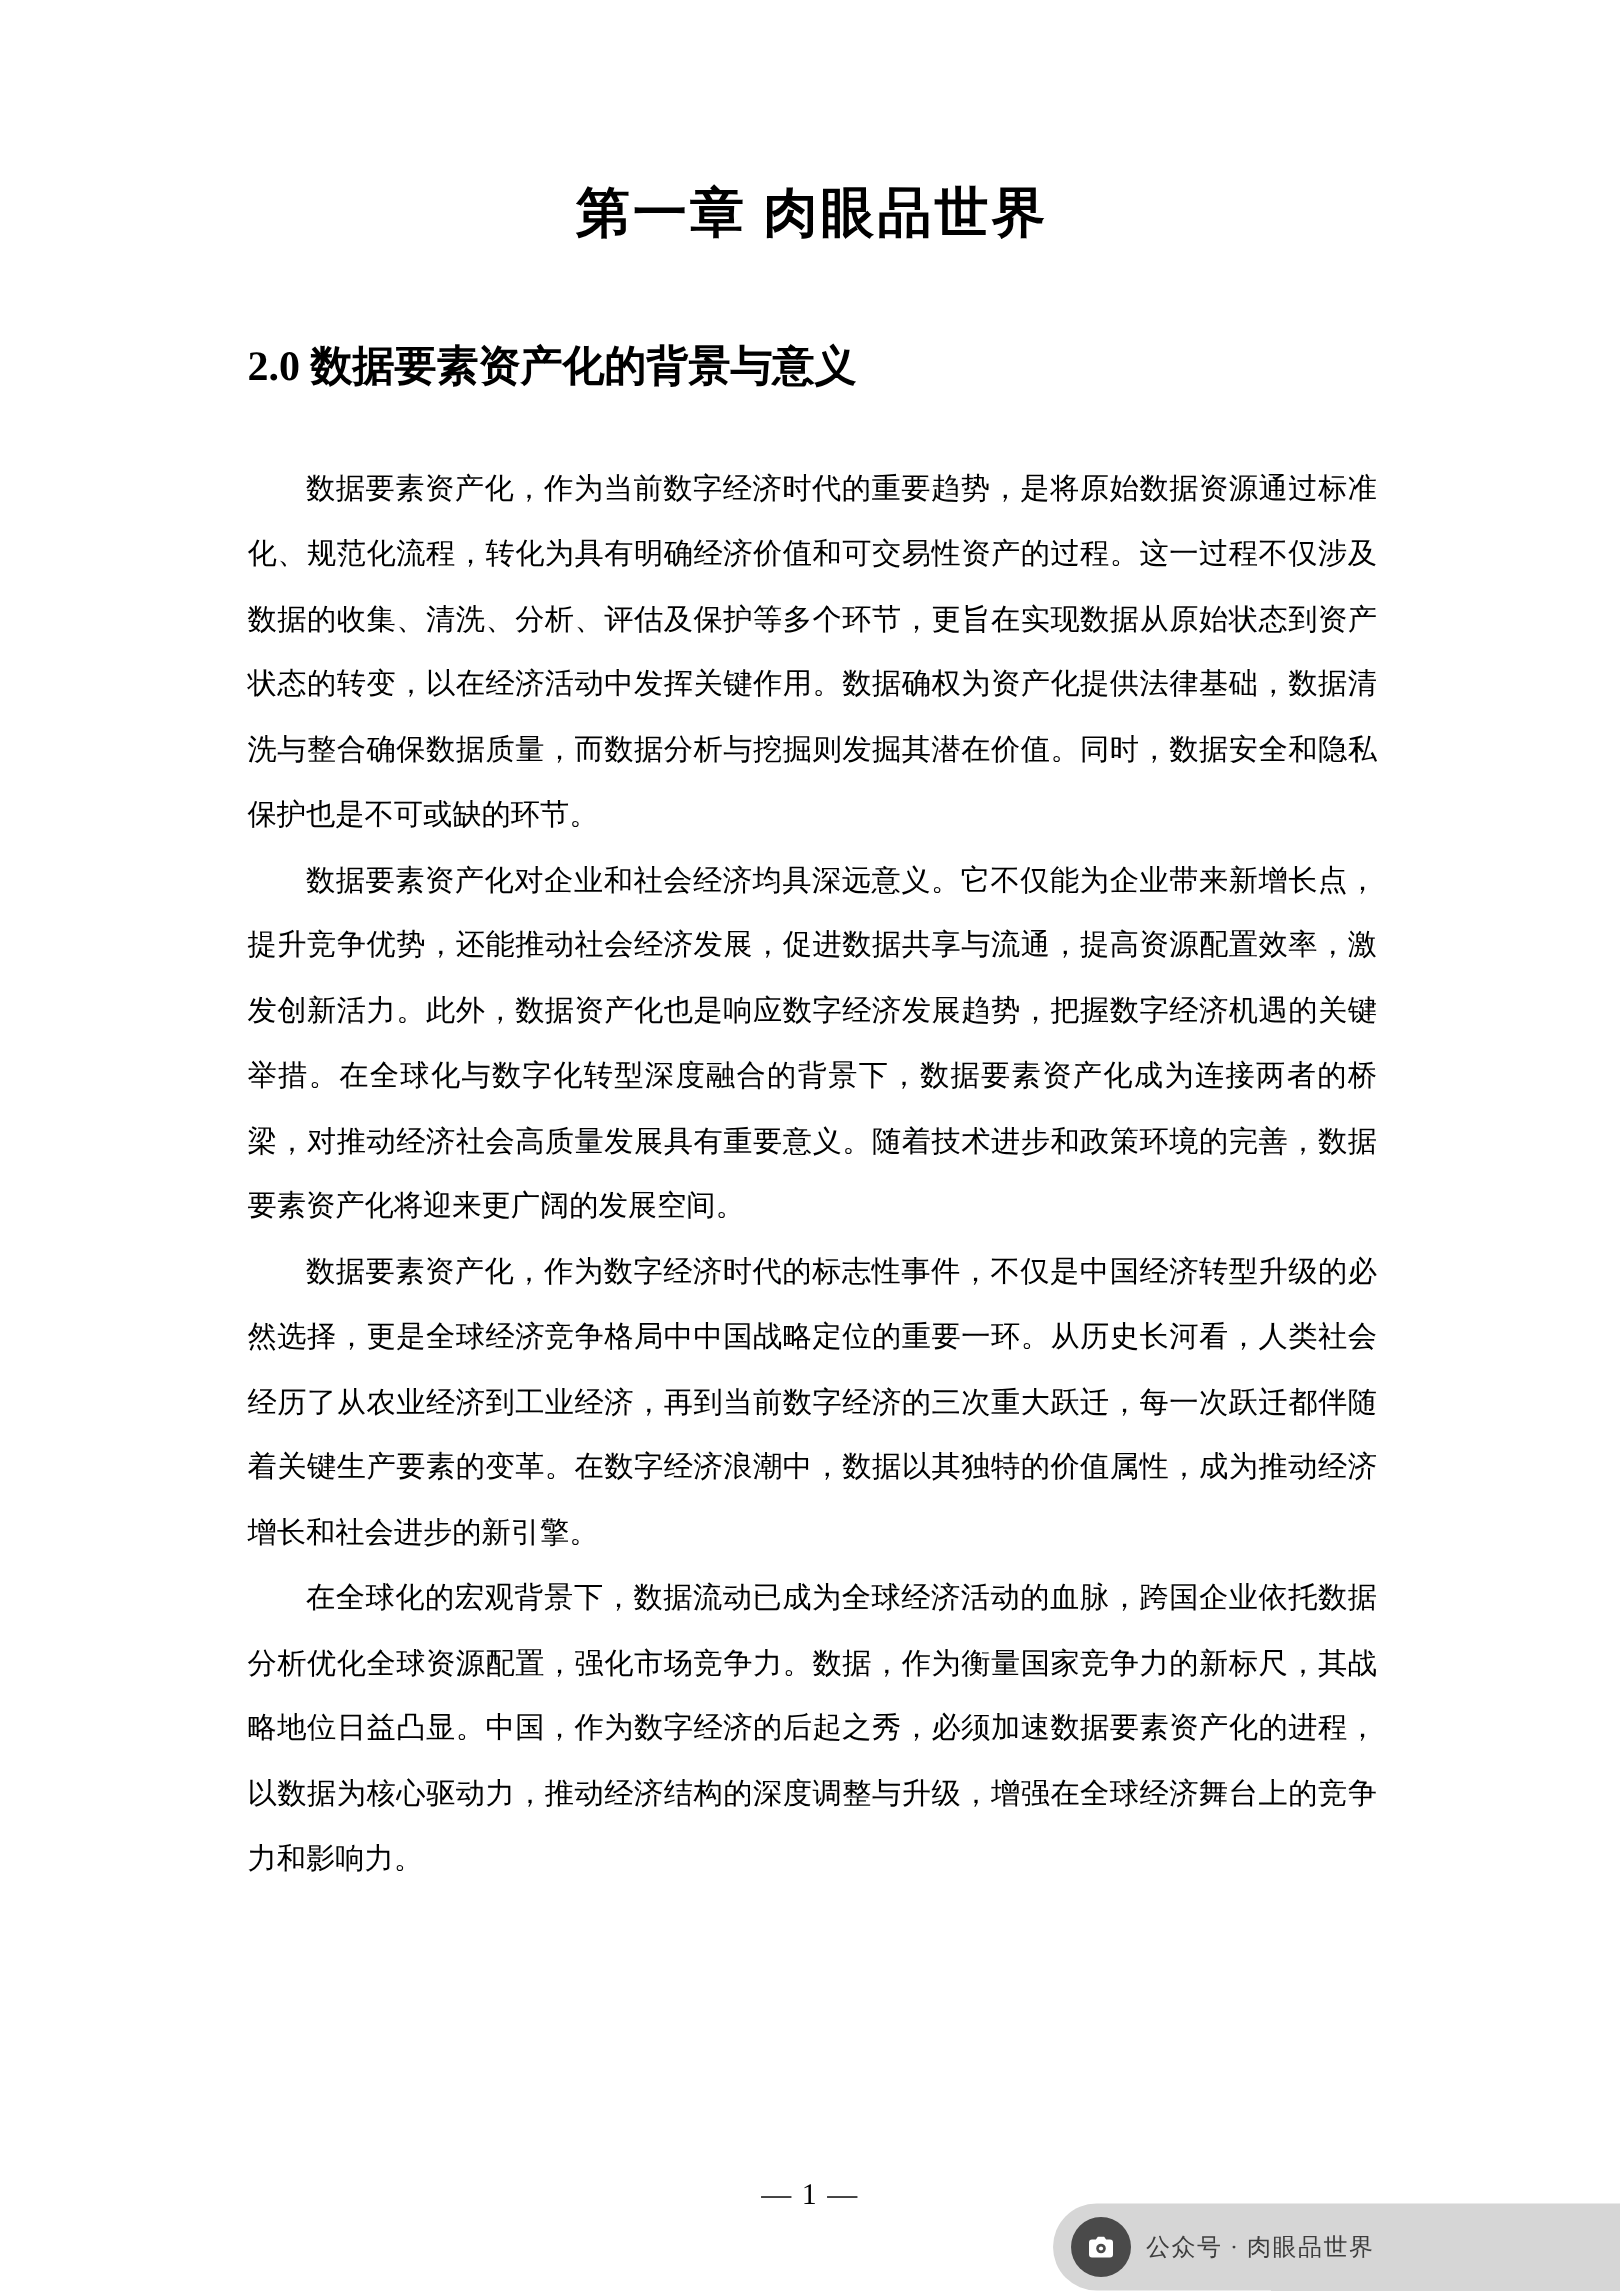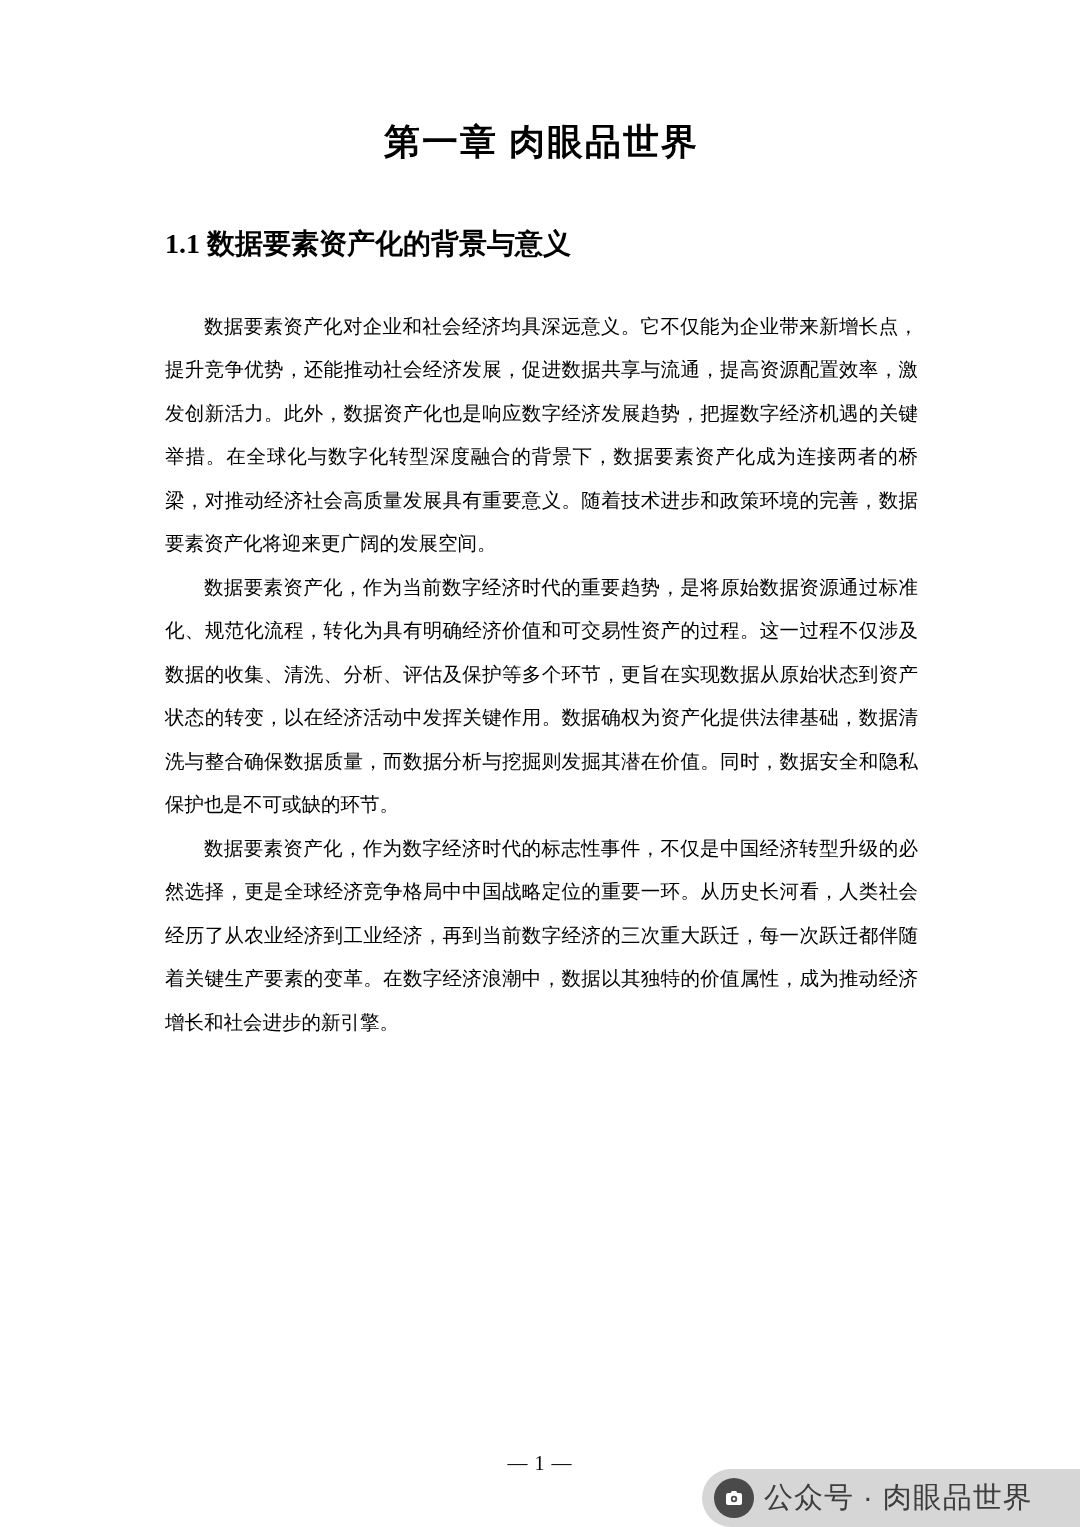--- a/index.html
+++ b/index.html
@@ -82,45 +82,47 @@
     height: 40px;
     border-radius: 50%;
     background: #4a4a4a;
     display: flex;
     align-items: center;
     justify-content: center;
     flex: 0 0 auto;
   }
   .watermark-icon svg { width: 24px; height: 24px; display: block; }
   .watermark-text {
-    font-size: 29px;
+    font-size: 16px;
     color: #3d3d3d;
     font-weight: 500;
     letter-spacing: 1px;
     white-space: nowrap;
+    font-family: Liberation Serif, serif;
   }
 </style>
 </head>
 <body>
 
 <div class="page">
   <div class="content">
 
     <h1 class="chapter-title">第一章 肉眼品世界</h1>
 
-    <h2 class="section-heading">1.1 数据要素资产化的背景与意义</h2>
+    <h2 class="section-heading">2.0 数据要素资产化的背景与意义</h2>
+
+    <p class="body-para">数据要素资产化，作为当前数字经济时代的重要趋势，是将原始数据资源通过标准化、规范化流程，转化为具有明确经济价值和可交易性资产的过程。这一过程不仅涉及数据的收集、清洗、分析、评估及保护等多个环节，更旨在实现数据从原始状态到资产状态的转变，以在经济活动中发挥关键作用。数据确权为资产化提供法律基础，数据清洗与整合确保数据质量，而数据分析与挖掘则发掘其潜在价值。同时，数据安全和隐私保护也是不可或缺的环节。</p>
 
     <p class="body-para">数据要素资产化对企业和社会经济均具深远意义。它不仅能为企业带来新增长点，提升竞争优势，还能推动社会经济发展，促进数据共享与流通，提高资源配置效率，激发创新活力。此外，数据资产化也是响应数字经济发展趋势，把握数字经济机遇的关键举措。在全球化与数字化转型深度融合的背景下，数据要素资产化成为连接两者的桥梁，对推动经济社会高质量发展具有重要意义。随着技术进步和政策环境的完善，数据要素资产化将迎来更广阔的发展空间。</p>
-
-    <p class="body-para">数据要素资产化，作为当前数字经济时代的重要趋势，是将原始数据资源通过标准化、规范化流程，转化为具有明确经济价值和可交易性资产的过程。这一过程不仅涉及数据的收集、清洗、分析、评估及保护等多个环节，更旨在实现数据从原始状态到资产状态的转变，以在经济活动中发挥关键作用。数据确权为资产化提供法律基础，数据清洗与整合确保数据质量，而数据分析与挖掘则发掘其潜在价值。同时，数据安全和隐私保护也是不可或缺的环节。</p>
 
 
 
     <p class="body-para">数据要素资产化，作为数字经济时代的标志性事件，不仅是中国经济转型升级的必然选择，更是全球经济竞争格局中中国战略定位的重要一环。从历史长河看，人类社会经历了从农业经济到工业经济，再到当前数字经济的三次重大跃迁，每一次跃迁都伴随着关键生产要素的变革。在数字经济浪潮中，数据以其独特的价值属性，成为推动经济增长和社会进步的新引擎。</p>
 
+    <p class="body-para">在全球化的宏观背景下，数据流动已成为全球经济活动的血脉，跨国企业依托数据分析优化全球资源配置，强化市场竞争力。数据，作为衡量国家竞争力的新标尺，其战略地位日益凸显。中国，作为数字经济的后起之秀，必须加速数据要素资产化的进程，以数据为核心驱动力，推动经济结构的深度调整与升级，增强在全球经济舞台上的竞争力和影响力。</p>
 
   </div>
 
   <div class="page-number">— 1 —</div>
 
   <div class="watermark-pill">
     <span class="watermark-icon">
       <svg viewBox="0 0 24 24" aria-hidden="true">
         <path fill="#ffffff" d="M8.6 7l1.3-1.9h4.2L15.4 7H18a2 2 0 0 1 2 2v8a2 2 0 0 1-2 2H6a2 2 0 0 1-2-2V9a2 2 0 0 1 2-2h2.6z"></path>
         <circle cx="12" cy="13" r="3.2" fill="#4a4a4a"></circle>

